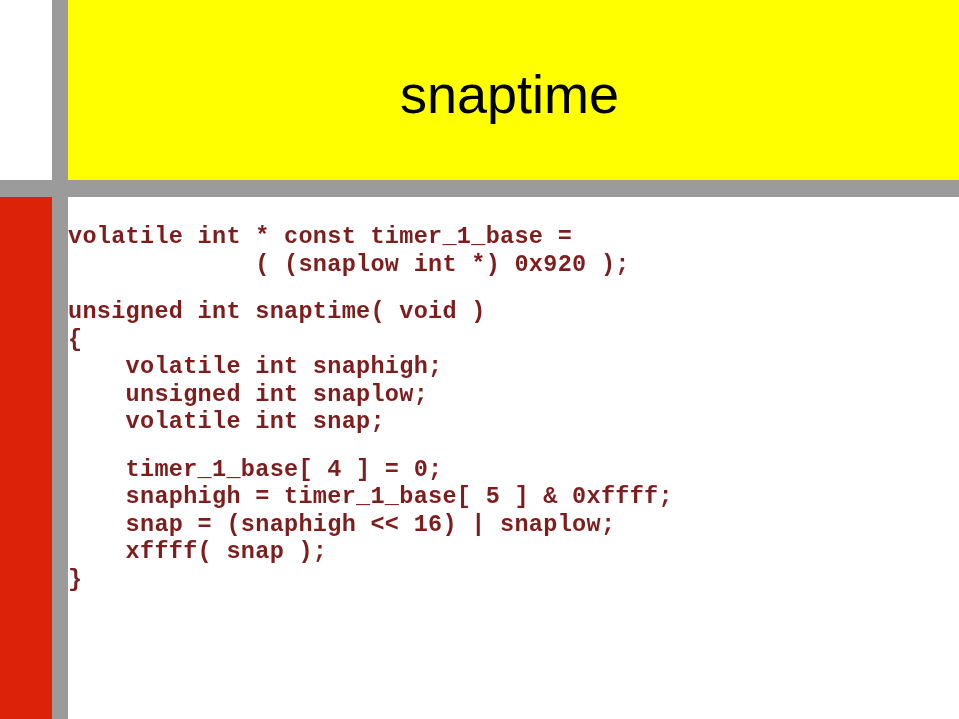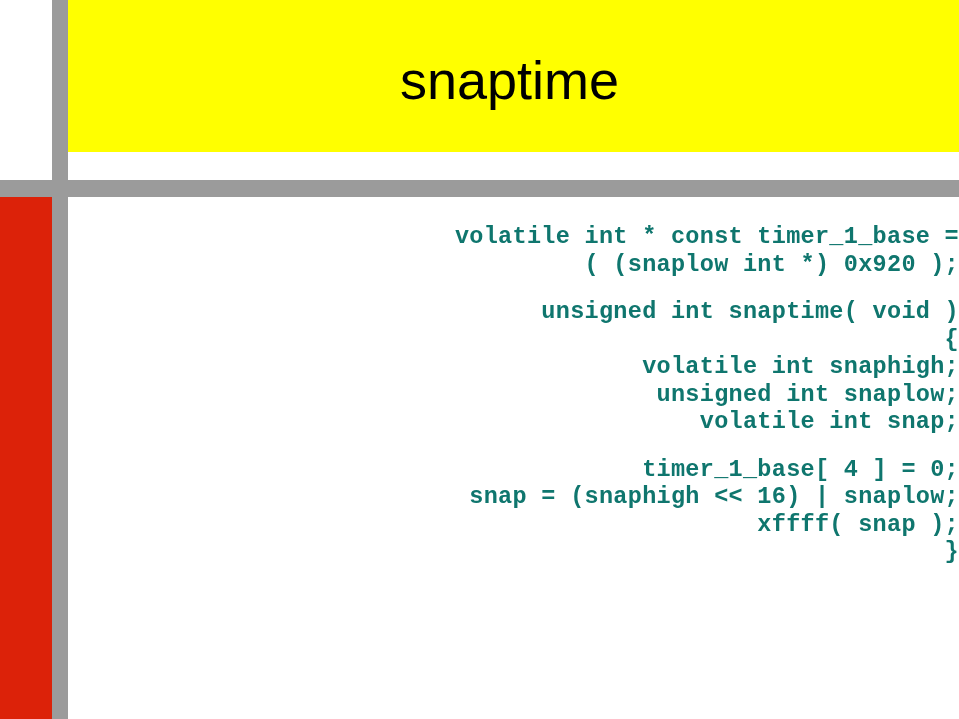--- a/index.html
+++ b/index.html
@@ -53,21 +53,21 @@
     height: 522px;
     background: #dc2209;
   }
 
   
   .title-banner {
     position: absolute;
     left: 68px;
     top: 0px;
     width: 891px;
-    height: 152px;
+    height: 180px;
     background: #ffff00;
     display: flex;
     align-items: center;
     justify-content: center;
   }
   .title-text {
     font-family: "Liberation Sans", sans-serif;
     font-size: 54px;
     font-weight: 400;
     color: #000000;
@@ -86,26 +86,25 @@
     width: 891px;
     height: 522px;
     background: #ffffff;
     padding-top: 26px;
     box-sizing: border-box;
   }
   .code-line {
     font-family: "Liberation Mono", "DejaVu Sans Mono", monospace;
     font-size: 23.5px;
     font-weight: bold;
-    color: #0f766e;
+    color: #7f1d1d;
     line-height: 27.5px;
     white-space: pre;
     letter-spacing: 0.3px;
     height: 27.5px;
-    text-align: right;
   }
   .code-line.blank {
     height: 20px;
   }
 </style>
 </head>
 <body>
 
 <div class="slide">
 
@@ -126,18 +125,19 @@
   <div class="code-line">volatile int * const timer_1_base =</div>
       <div class="code-line">             ( (snaplow int *) 0x920 );</div>
       <div class="code-line blank"></div>
       <div class="code-line">unsigned int snaptime( void )</div>
       <div class="code-line">{</div>
       <div class="code-line">    volatile int snaphigh;</div>
       <div class="code-line">    unsigned int snaplow;</div>
       <div class="code-line">    volatile int snap;</div>
       <div class="code-line blank"></div>
       <div class="code-line">    timer_1_base[ 4 ] = 0;</div>
+      <div class="code-line">    snaphigh = timer_1_base[ 5 ] &amp; 0xffff;</div>
       <div class="code-line">    snap = (snaphigh &lt;&lt; 16) | snaplow;</div>
       <div class="code-line">    xffff( snap );</div>
       <div class="code-line">}</div>
     </div>
 
 </div>
 
 </body></html>

